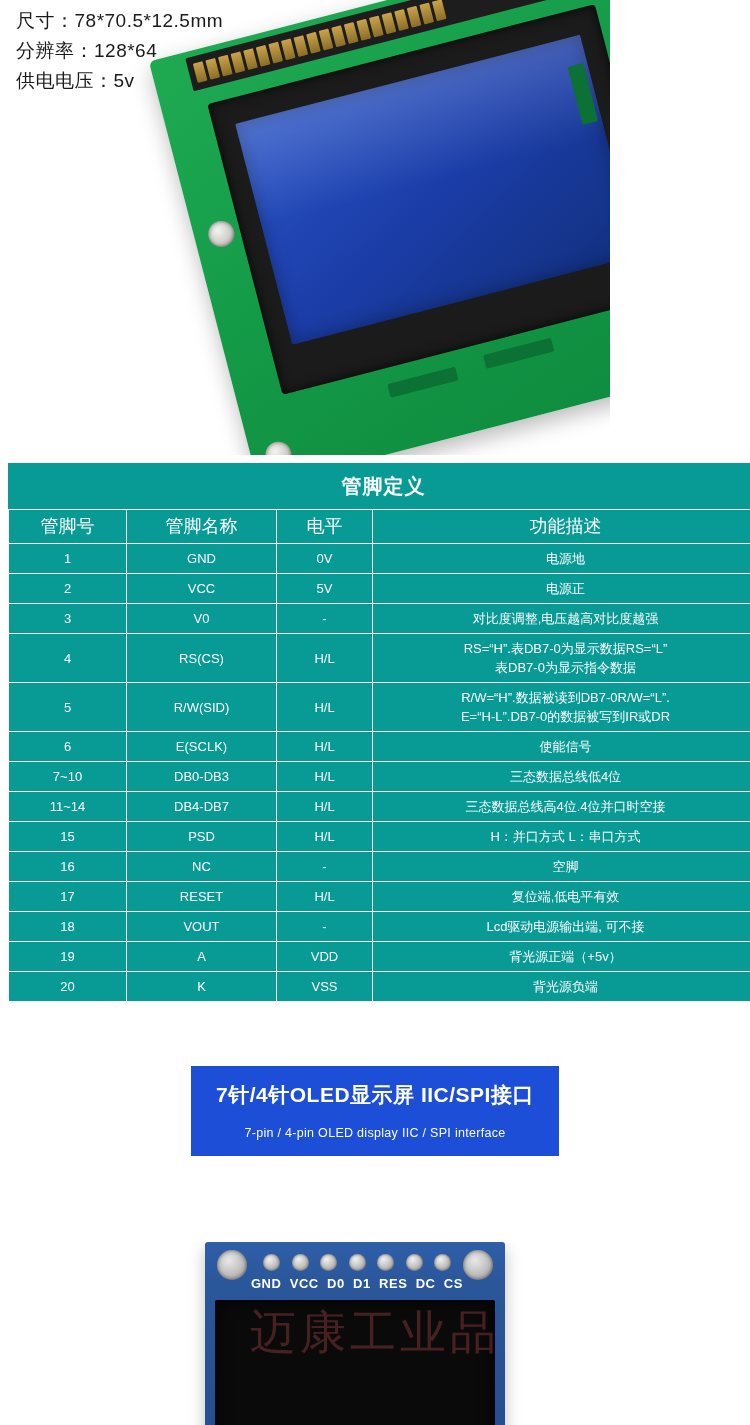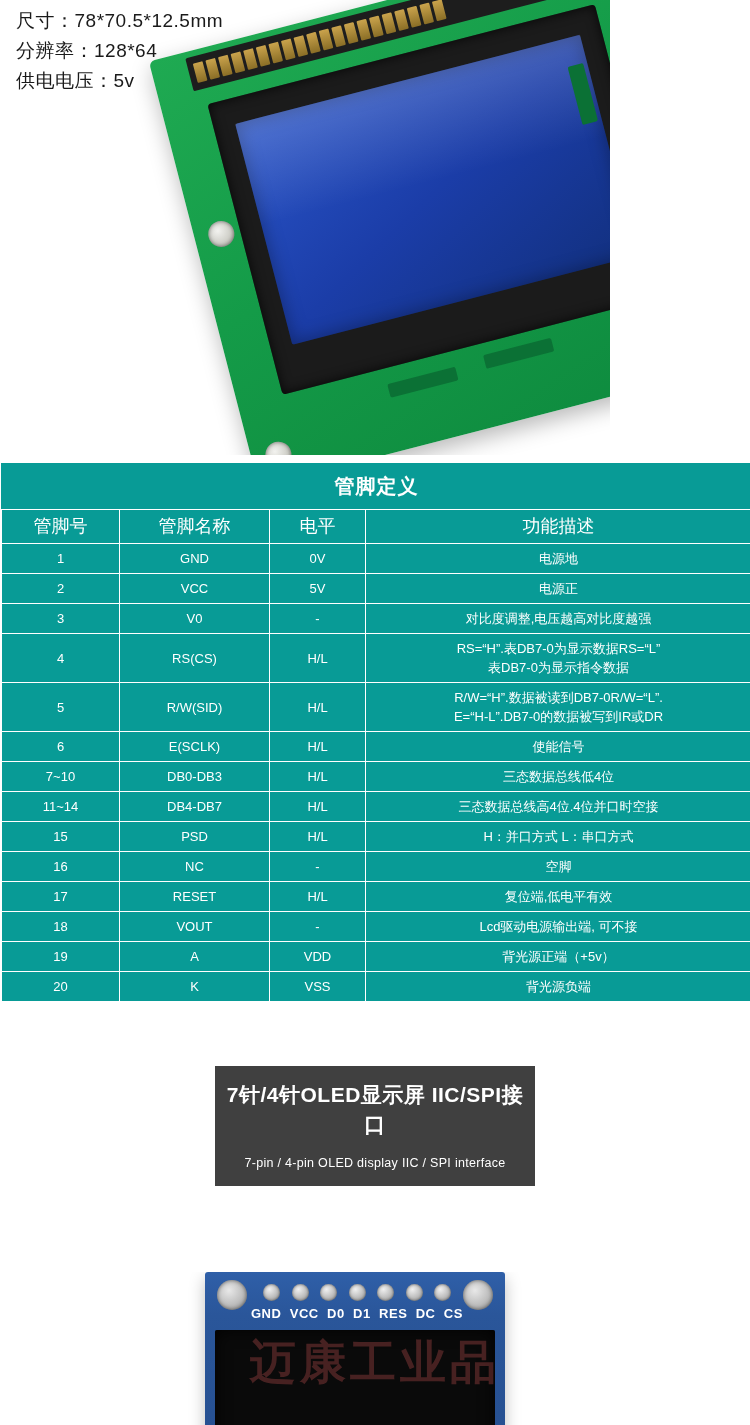--- a/index.html
+++ b/index.html
@@ -130,21 +130,21 @@
     background: #0c7a38;
     border-radius: 2px;
   }
   .chip.c1 { left: 150px; top: 372px; width: 70px; height: 14px; background:#0b7135; }
   .chip.c2 { left: 250px; top: 368px; width: 70px; height: 14px; background:#0b7135; }
   .chip.c3 { left: 404px; top: 110px; width: 16px; height: 60px; background:#0b7135; }
 
   
   .table-wrap {
     background: #ffffff;
-    padding: 8px 0 30px 1px;
+    padding: 8px 0 30px 8px;
   }
   table.pins {
     width: 750px;
     border-collapse: collapse;
     background: #089b96;
     table-layout: fixed;
   }
   table.pins caption {
     caption-side: top;
     background: #089b96;
@@ -174,22 +174,22 @@
   col.c-desc { width: 386px; }
 
   
   .oled-section {
     background: #ffffff;
     padding-top: 34px;
     position: relative;
   }
   .banner {
     margin: 0 auto;
-    width: 320px;
-    background: #404040;
+    width: 368px;
+    background: #1d4ed8;
     color: #ffffff;
     text-align: center;
     padding: 14px 10px 16px 10px;
     box-sizing: border-box;
   }
   .banner .l1 {
     font-size: 21px;
     font-weight: bold;
     letter-spacing: 0.5px;
     line-height: 30px;
@@ -271,21 +271,21 @@
     box-shadow: inset 0 0 16px rgba(0,0,0,0.9);
   }
   .watermark {
     position: absolute;
     left: 0;
     right: 0;
     top: 60px;
     text-align: center;
     font-size: 46px;
     color: rgba(214, 90, 90, 0.30);
-    font-weight: bold;
+    font-weight: normal;
     letter-spacing: 4px;
     pointer-events: none;
     z-index: 9;
   }
 </style>
 </head>
 <body>
 
 <div class="page">
 

